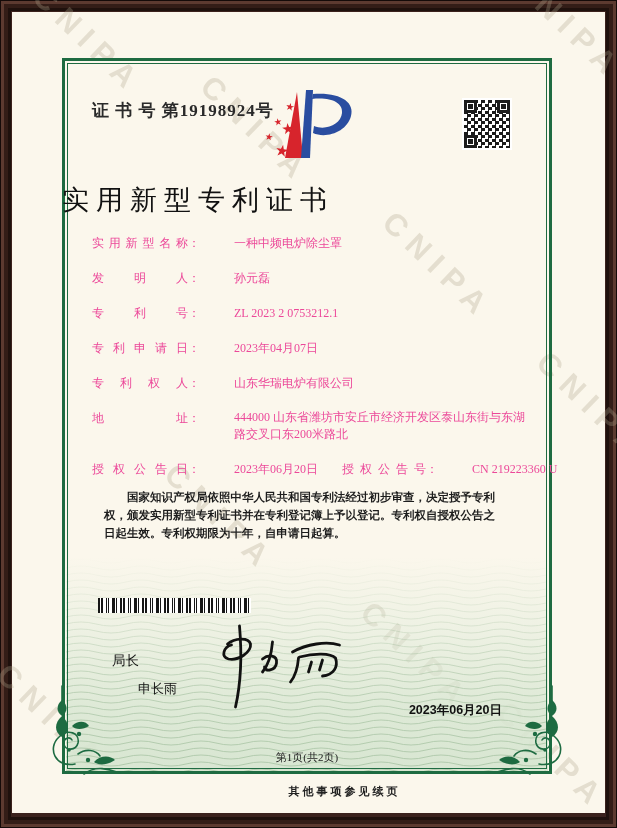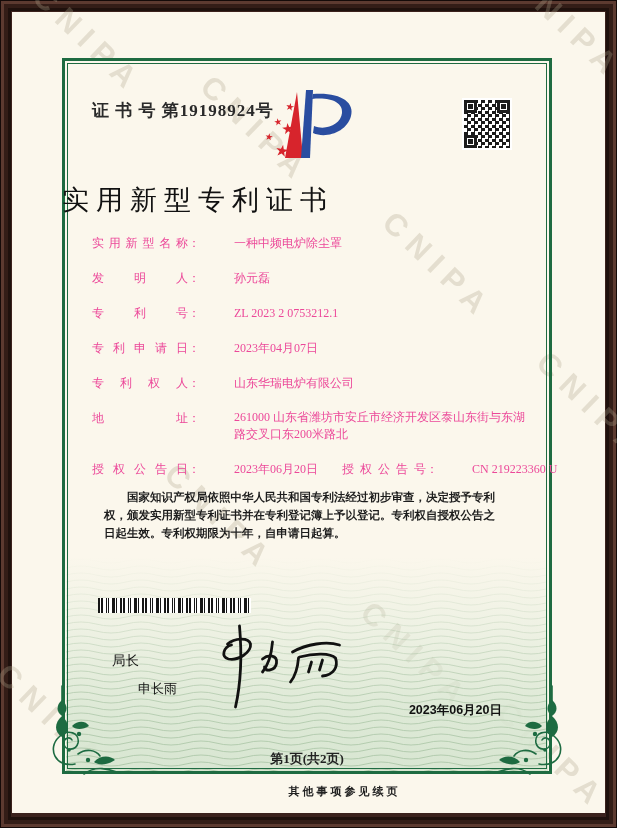--- a/index.html
+++ b/index.html
@@ -66,21 +66,21 @@
       #161616 14px 17px,#fff 17px 18px,#161616 18px 19px,#fff 19px 22px);}
   
   .sans{font-family:"Liberation Sans","DejaVu Sans",sans-serif;}
   .issuer-title{position:absolute;left:86px;top:640px;font-size:13.5px;color:#111;margin-left:14px;}
   .issuer-name{position:absolute;left:86px;top:668px;font-size:13px;color:#111;margin-left:40px;}
   .signature{position:absolute;left:180px;top:602px;width:155px;height:100px;}
   .sign-date{position:absolute;left:350px;top:690px;width:140px;text-align:right;
     font-size:12.5px;font-weight:bold;color:#111;}
   
   .page-info{position:absolute;left:50px;top:738px;width:490px;text-align:center;
-    font-size:13px;color:#222;font-weight:bold;}
+    font-size:11px;color:#222;}
   .note{position:absolute;left:0;top:772px;width:100%;text-align:center;
     font-size:11px;font-weight:bold;letter-spacing:3px;color:#222;padding-left:36px;}
 </style>
 </head>
 <body>
 
 <div class="stage">
   <div class="frame"></div>
   <div class="paper"></div>
 
@@ -232,21 +232,21 @@
           <span class="val">2023年04月07日</span>
       </div>
       <div class="row">
         <span class="lbl">专利权人</span>
           <span class="col">：</span>
           <span class="val">山东华瑞电炉有限公司</span>
       </div>
       <div class="row">
         <span class="lbl">地址</span>
           <span class="col">：</span>
-          <span class="val val-wrap">261000 山东省潍坊市安丘市经济开发区泰山东街与东湖路交叉口东200米路北</span>
+          <span class="val val-wrap">444000 山东省潍坊市安丘市经济开发区泰山东街与东湖路交叉口东200米路北</span>
       </div>
       <div class="row">
         <span class="lbl">授权公告日</span>
           <span class="col">：</span>
           <span class="val val-date1">2023年06月20日</span>
         <span class="lbl2">授权公告号</span>
           <span class="col">：</span>
           <span class="val">CN 219223360 U</span>
       </div>
     </div>

